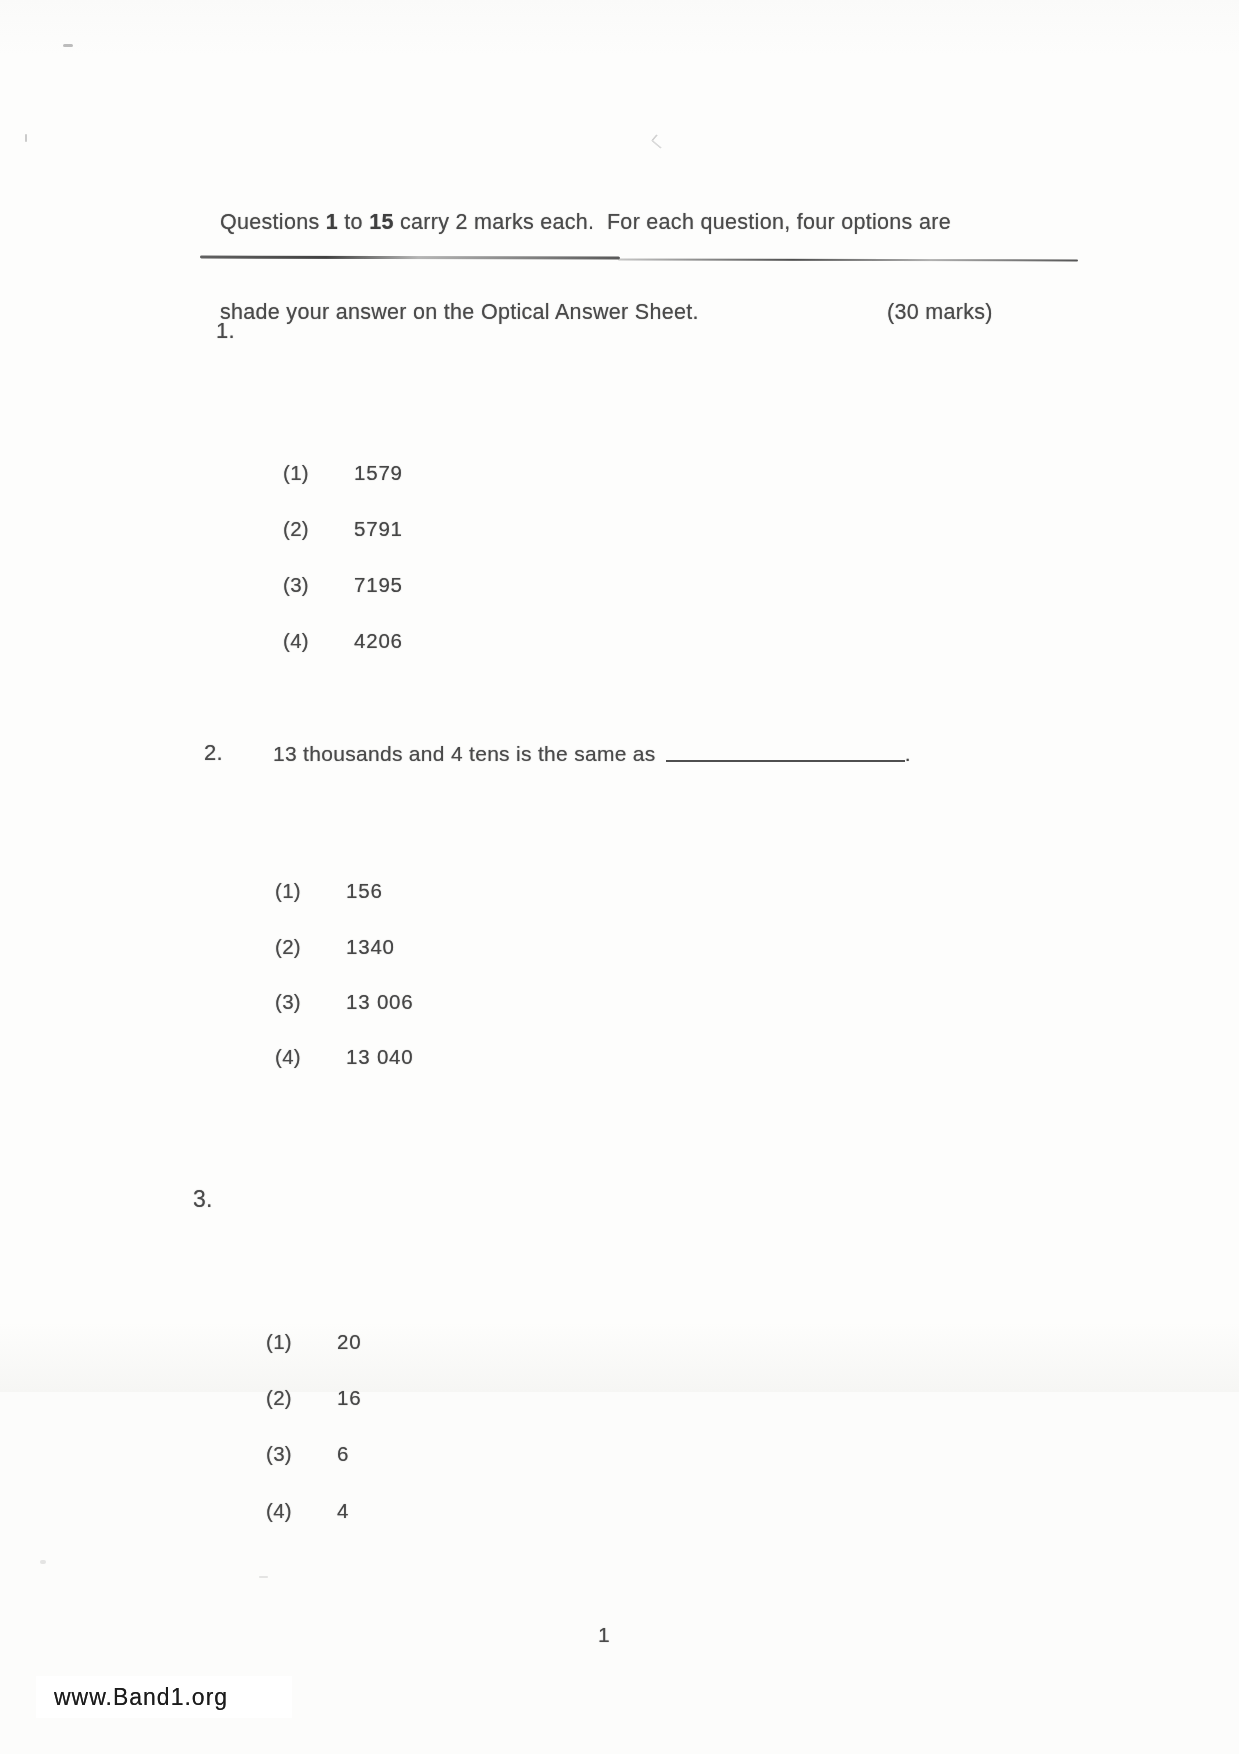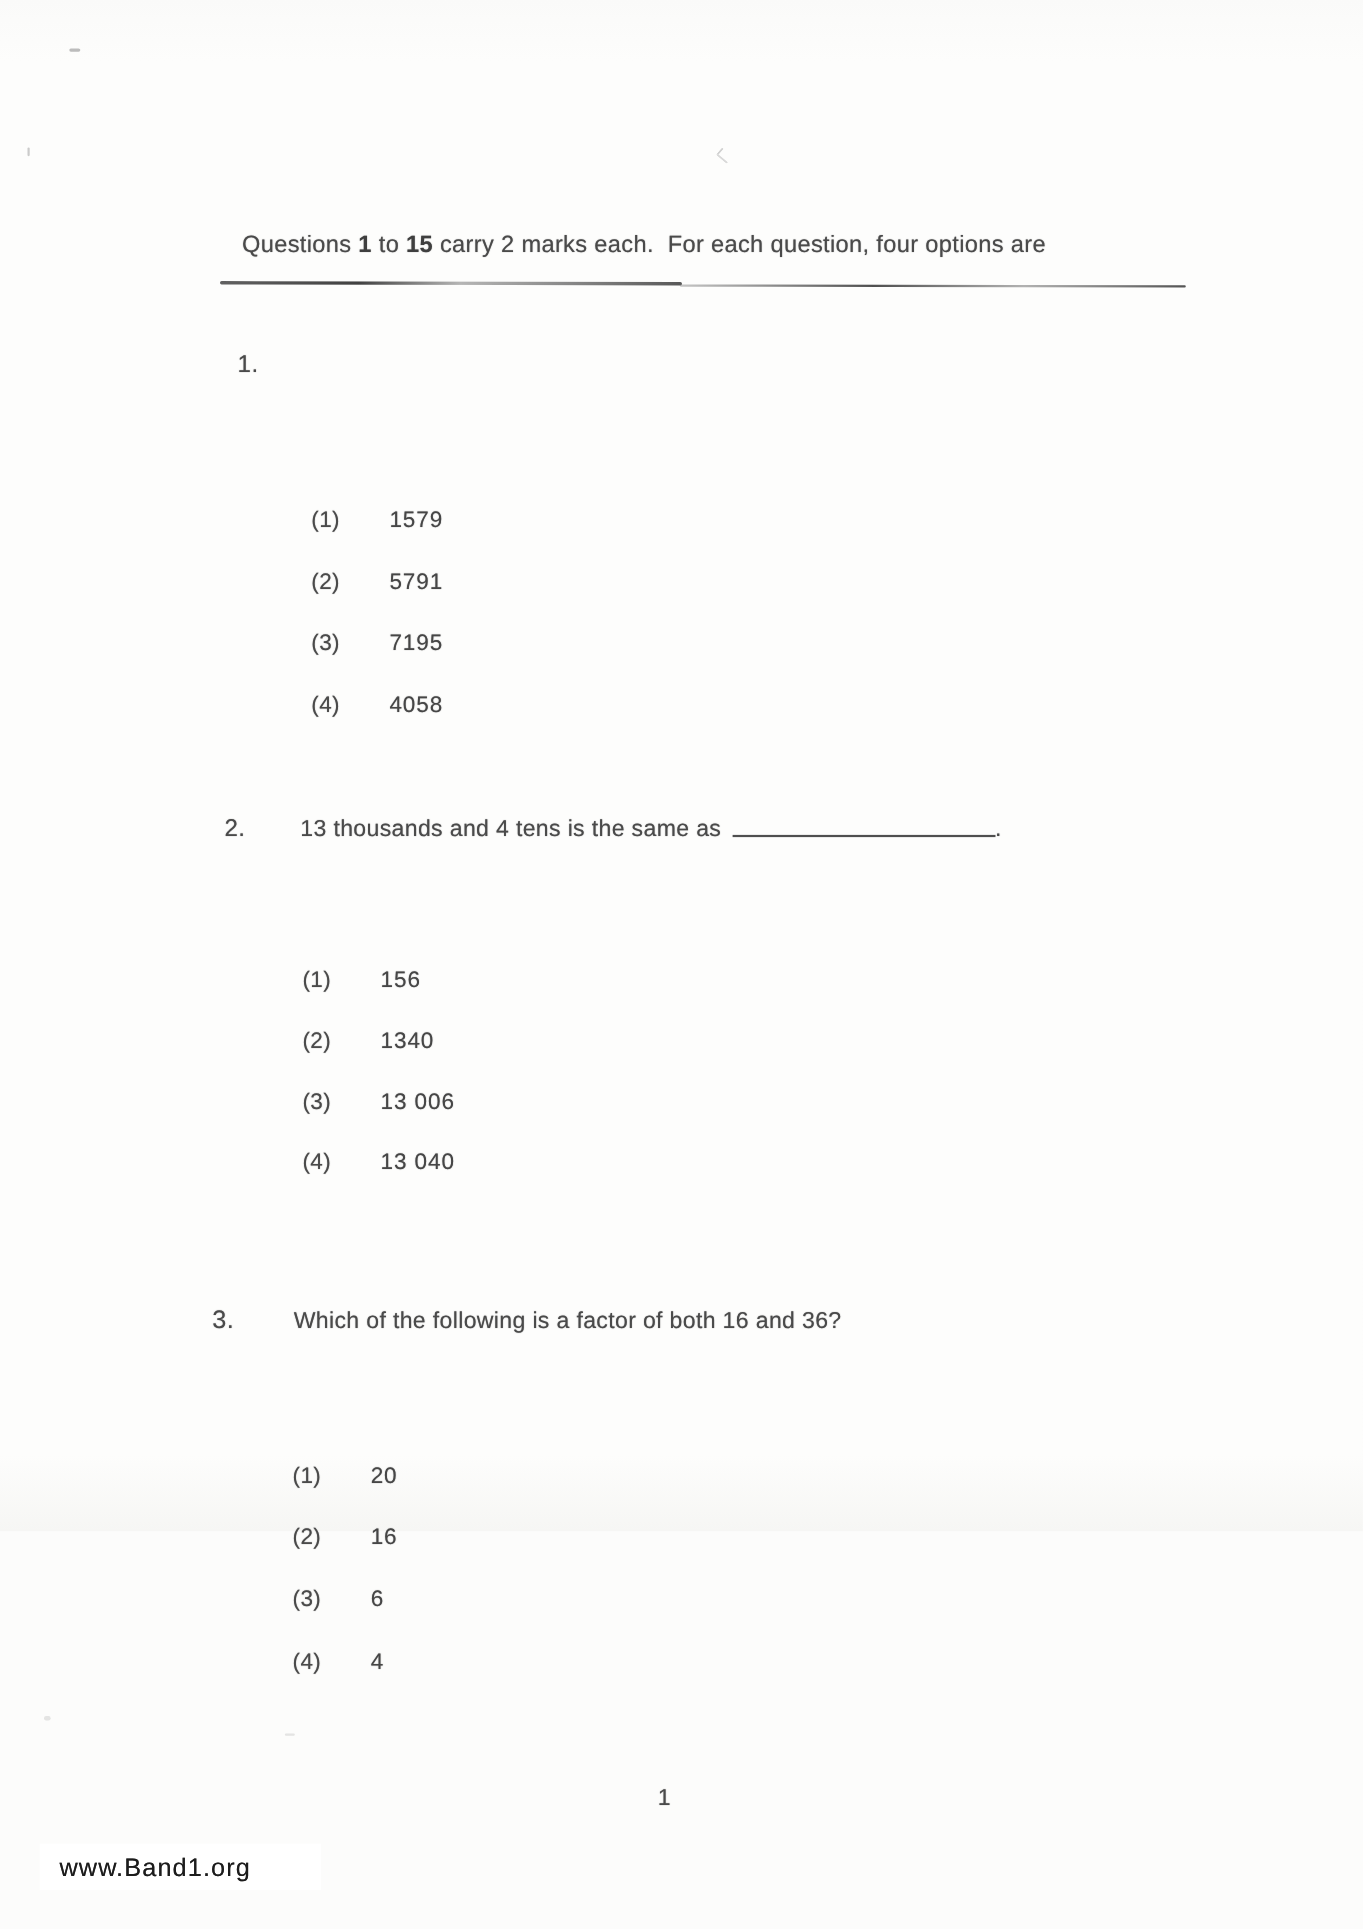--- a/index.html
+++ b/index.html
@@ -80,20 +80,21 @@
 <div class="page">
 
   <span class="art art1"></span>
   <span class="art art2"></span>
   <span class="art art3"></span>
   <span class="art art4"></span>
   <span class="art art5"></span>
 
   <div class="abs instr t">
     <div><span>Questions </span><b>1</b><span> to </span><b>15</b><span> carry 2 marks each.  For each question, four options are</span></div>
+    <div class="line3"><span>shade your answer on the Optical Answer Sheet.</span><span class="marks">(30 marks)</span></div>
   </div>
 
   <div class="divider d1"></div>
   <div class="divider d2"></div>
 
   <div class="abs qnum t" style="left:216px;top:318px;">1.</div>
 
   <div class="abs opt t" style="left:283px;top:461px;">
     <span class="olabel">(1)</span>
     <span class="ovalue">1579</span>
@@ -101,21 +102,21 @@
   <div class="abs opt t" style="left:283px;top:517px;">
     <span class="olabel">(2)</span>
     <span class="ovalue">5791</span>
   </div>
   <div class="abs opt t" style="left:283px;top:573px;">
     <span class="olabel">(3)</span>
     <span class="ovalue">7195</span>
   </div>
   <div class="abs opt t" style="left:283px;top:629px;">
     <span class="olabel">(4)</span>
-    <span class="ovalue">4058</span>
+    <span class="ovalue">4206</span>
   </div>
 
   <div class="abs qnum t" style="left:204px;top:740px;">2.</div>
   <div class="abs qtext t" style="left:273px;top:742px;"><span>13 thousands and 4 tens is the same as</span><span class="blank"></span><span>.</span></div>
 
   <div class="abs opt t" style="left:275px;top:879px;">
     <span class="olabel">(1)</span>
     <span class="ovalue">156</span>
   </div>
   <div class="abs opt t" style="left:275px;top:935px;">
@@ -125,21 +126,20 @@
   <div class="abs opt t" style="left:275px;top:990px;">
     <span class="olabel">(3)</span>
     <span class="ovalue">13 006</span>
   </div>
   <div class="abs opt t" style="left:275px;top:1045px;">
     <span class="olabel">(4)</span>
     <span class="ovalue">13 040</span>
   </div>
 
   <div class="abs qnum t" style="left:193px;top:1186px;font-size:23px;">3.</div>
-  <div class="abs qtext t" style="left:267px;top:1189px;">Which of the following is a factor of both 16 and 36?</div>
 
   <div class="abs opt t" style="left:266px;top:1330px;">
     <span class="olabel">(1)</span>
     <span class="ovalue">20</span>
   </div>
   <div class="abs opt t" style="left:266px;top:1386px;">
     <span class="olabel">(2)</span>
     <span class="ovalue">16</span>
   </div>
   <div class="abs opt t" style="left:266px;top:1442px;">

